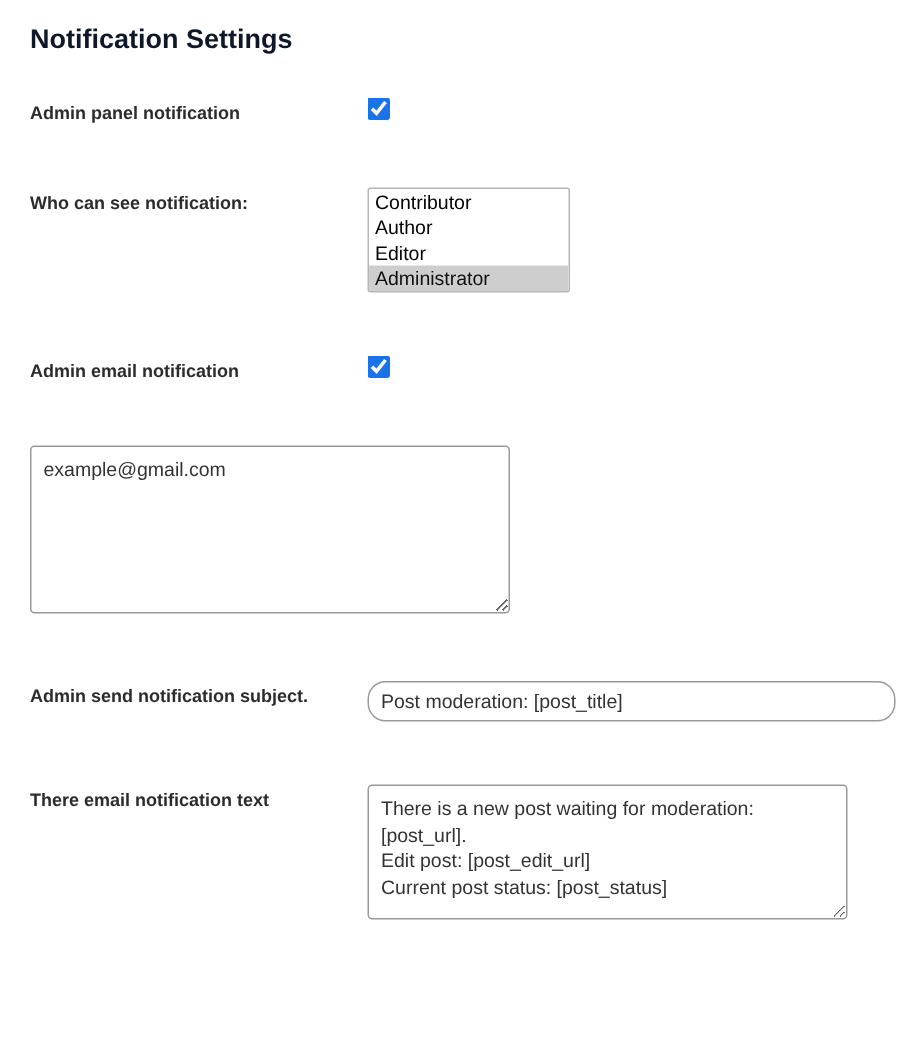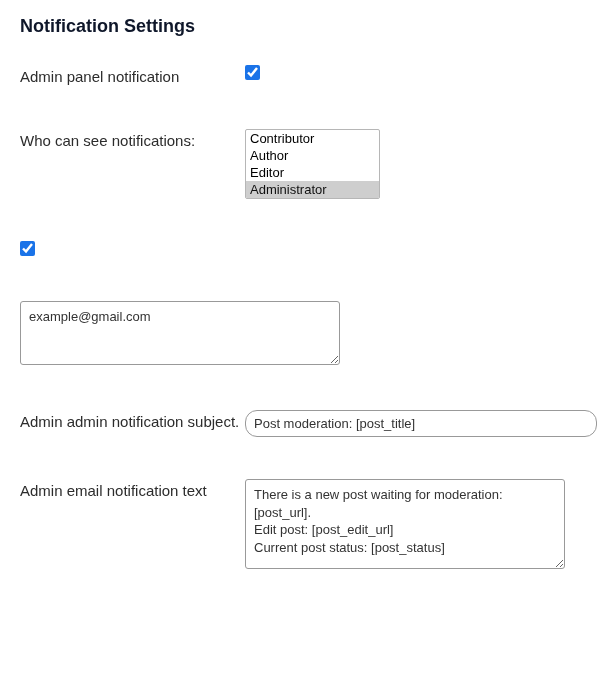--- a/index.html
+++ b/index.html
@@ -19,22 +19,22 @@
       color: #0f172a;
     }
     .form-row {
       display: flex;
       align-items: flex-start;
       margin-bottom: 42px;
     }
     .label-col {
       width: 225px;
       flex-shrink: 0;
-      font-weight: normal;
-      font-size: 15px;
+      font-weight: bold;
+      font-size: 12px;
       padding-top: 2px;
       line-height: 1.35;
     }
     .input-col {
       flex: 1;
     }
     input[type="checkbox"] {
       width: 15px;
       height: 15px;
       accent-color: #1a73e8;
@@ -55,21 +55,21 @@
       width: 320px;
       border: 1px solid #999;
       border-radius: 3px;
       padding: 6px 8px;
       font-family: Verdana, Geneva, sans-serif;
       font-size: 13px;
       resize: both;
       color: #333;
       line-height: 1.35;
     }
-    .ta-emails { height: 64px; }
+    .ta-emails { height: 112px; }
     .ta-text   { height: 90px; }
     input[type="text"] {
       width: 352px;
       border: 1px solid #999;
       border-radius: 12px;
       padding: 5px 8px;
       font-family: Verdana, Geneva, sans-serif;
       font-size: 13px;
       color: #333;
     }
@@ -80,50 +80,51 @@
 <h2>Notification Settings</h2>
 
 <div class="form-row">
   <div class="label-col">Admin panel notification</div>
   <div class="input-col">
     <input type="checkbox" checked="" style="">
   </div>
 </div>
 
 <div class="form-row">
-  <div class="label-col">Who can see notifications:</div>
+  <div class="label-col">Who can see notification:</div>
   <div class="input-col">
     <select multiple="" size="4">
       <option>Contributor</option>
       <option>Author</option>
       <option>Editor</option>
       <option selected="">Administrator</option>
     </select>
   </div>
 </div>
 
 <div class="form-row">
+  <div class="label-col">Admin email notification</div>
   <div class="input-col">
     <input type="checkbox" checked="" style="">
   </div>
 </div>
 
 <div class="form-row">
   <div class="input-col">
     <textarea class="ta-emails" style="">example@gmail.com</textarea>
   </div>
 </div>
 
 <div class="form-row">
-  <div class="label-col">Admin admin notification subject.</div>
+  <div class="label-col">Admin send notification subject.</div>
   <div class="input-col">
     <input type="text" value="Post moderation: [post_title]" style="">
   </div>
 </div>
 
 <div class="form-row" style="margin-bottom:10px;">
-  <div class="label-col">Admin email notification text</div>
+  <div class="label-col">There email notification text</div>
   <div class="input-col">
     <textarea class="ta-text" style="">There is a new post waiting for moderation: [post_url].
 Edit post: [post_edit_url]
 Current post status: [post_status]</textarea>
   </div>
 </div>
 
 </body></html>

